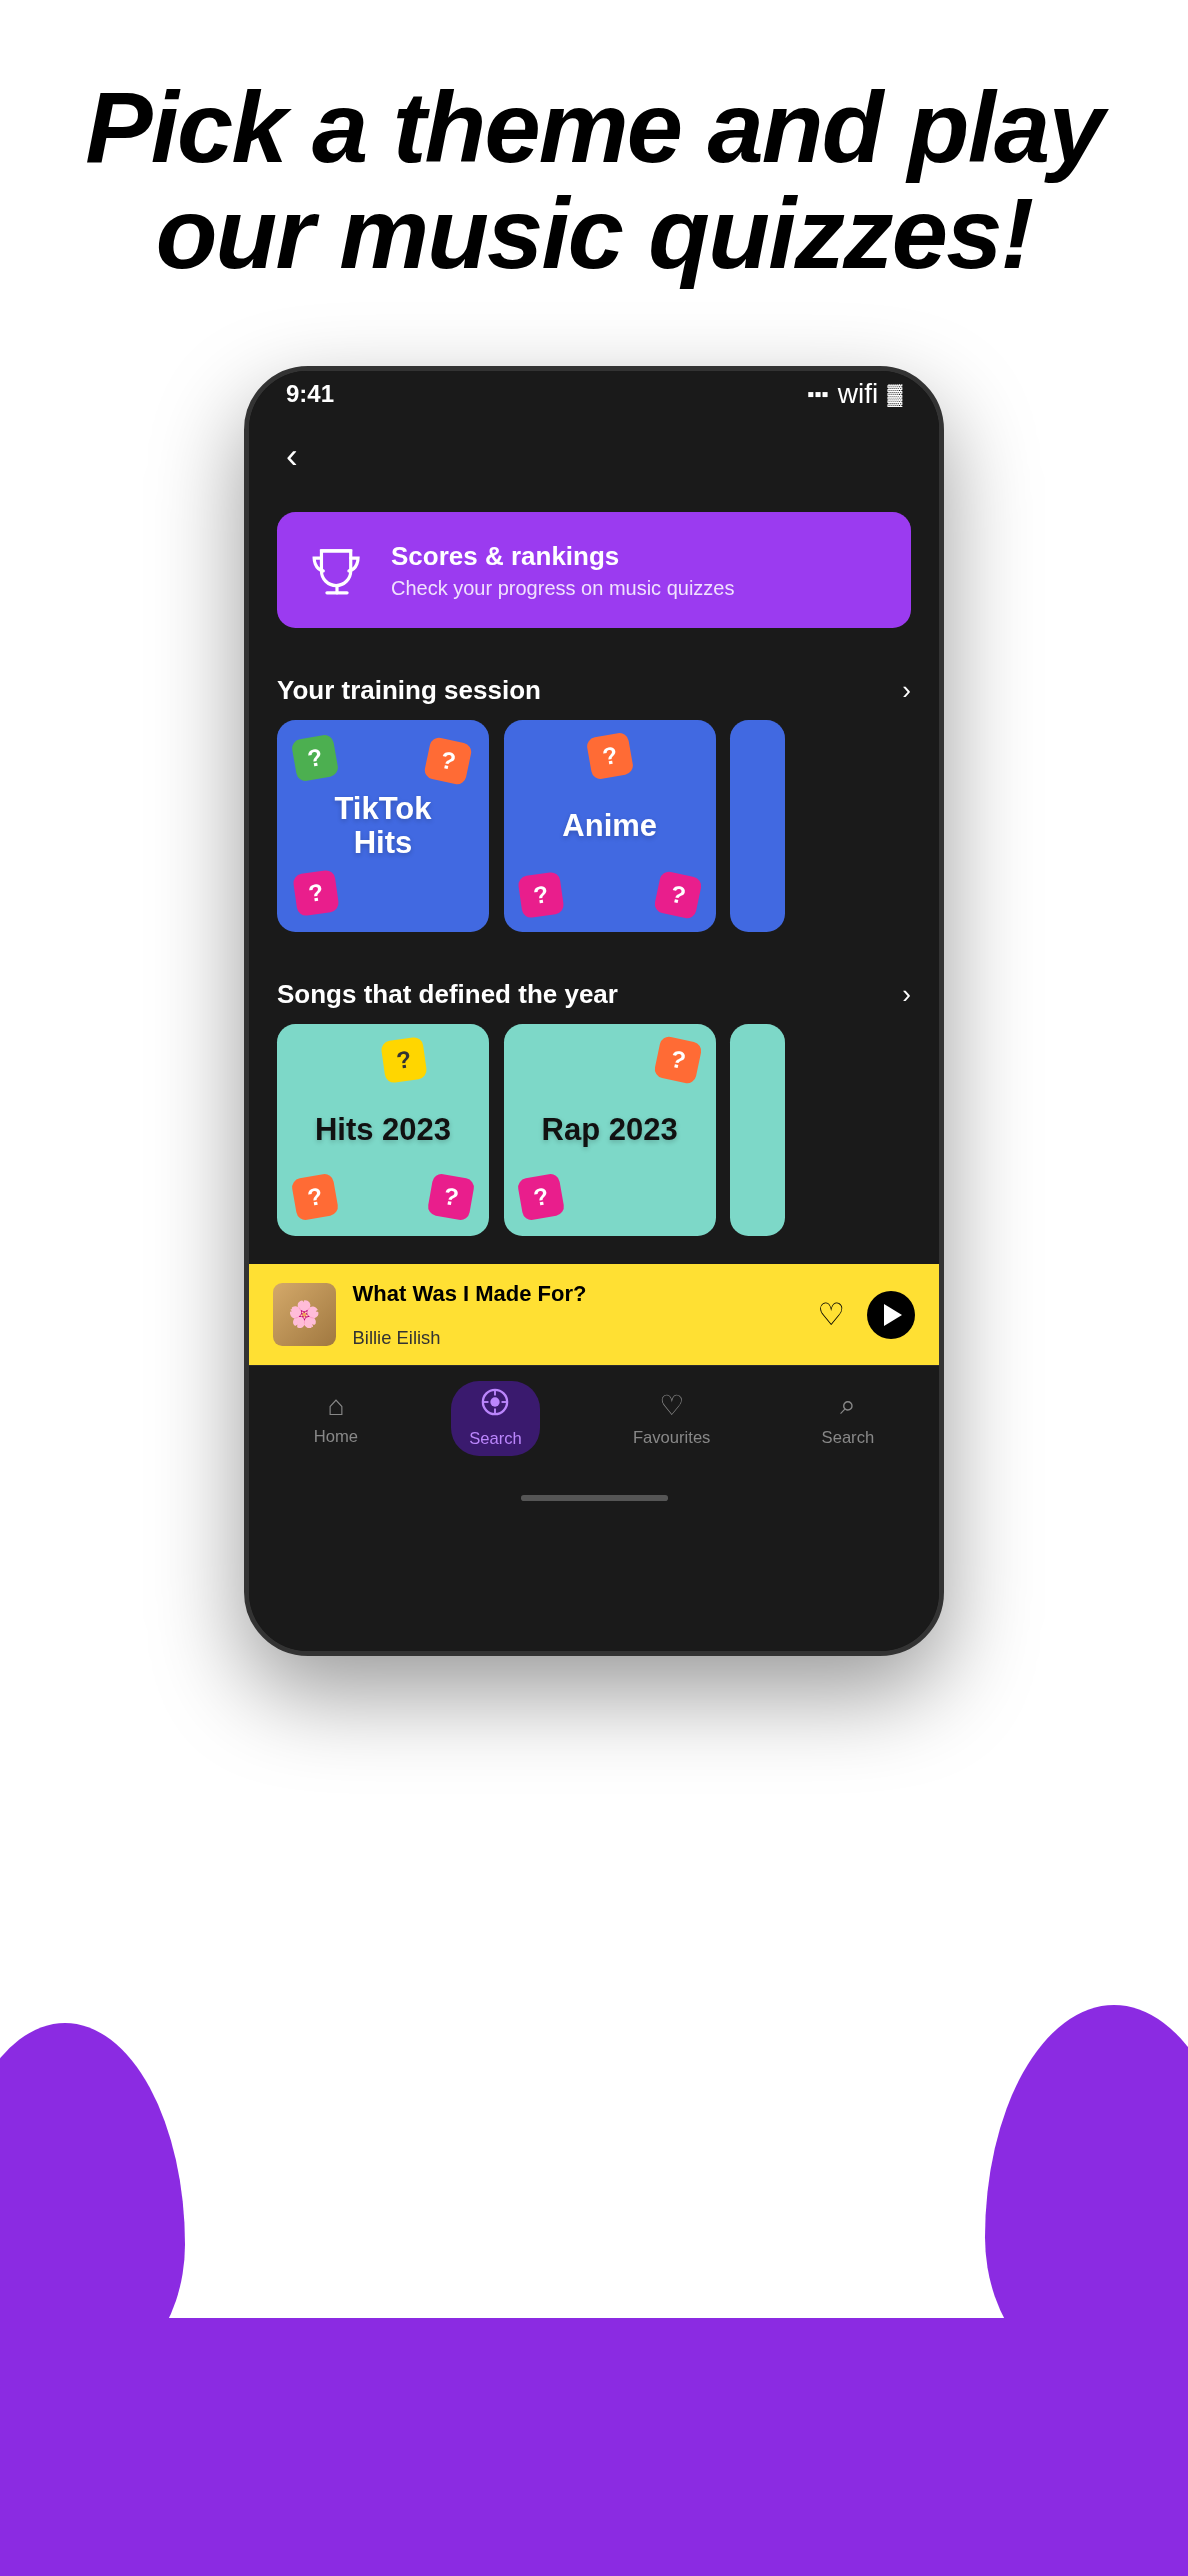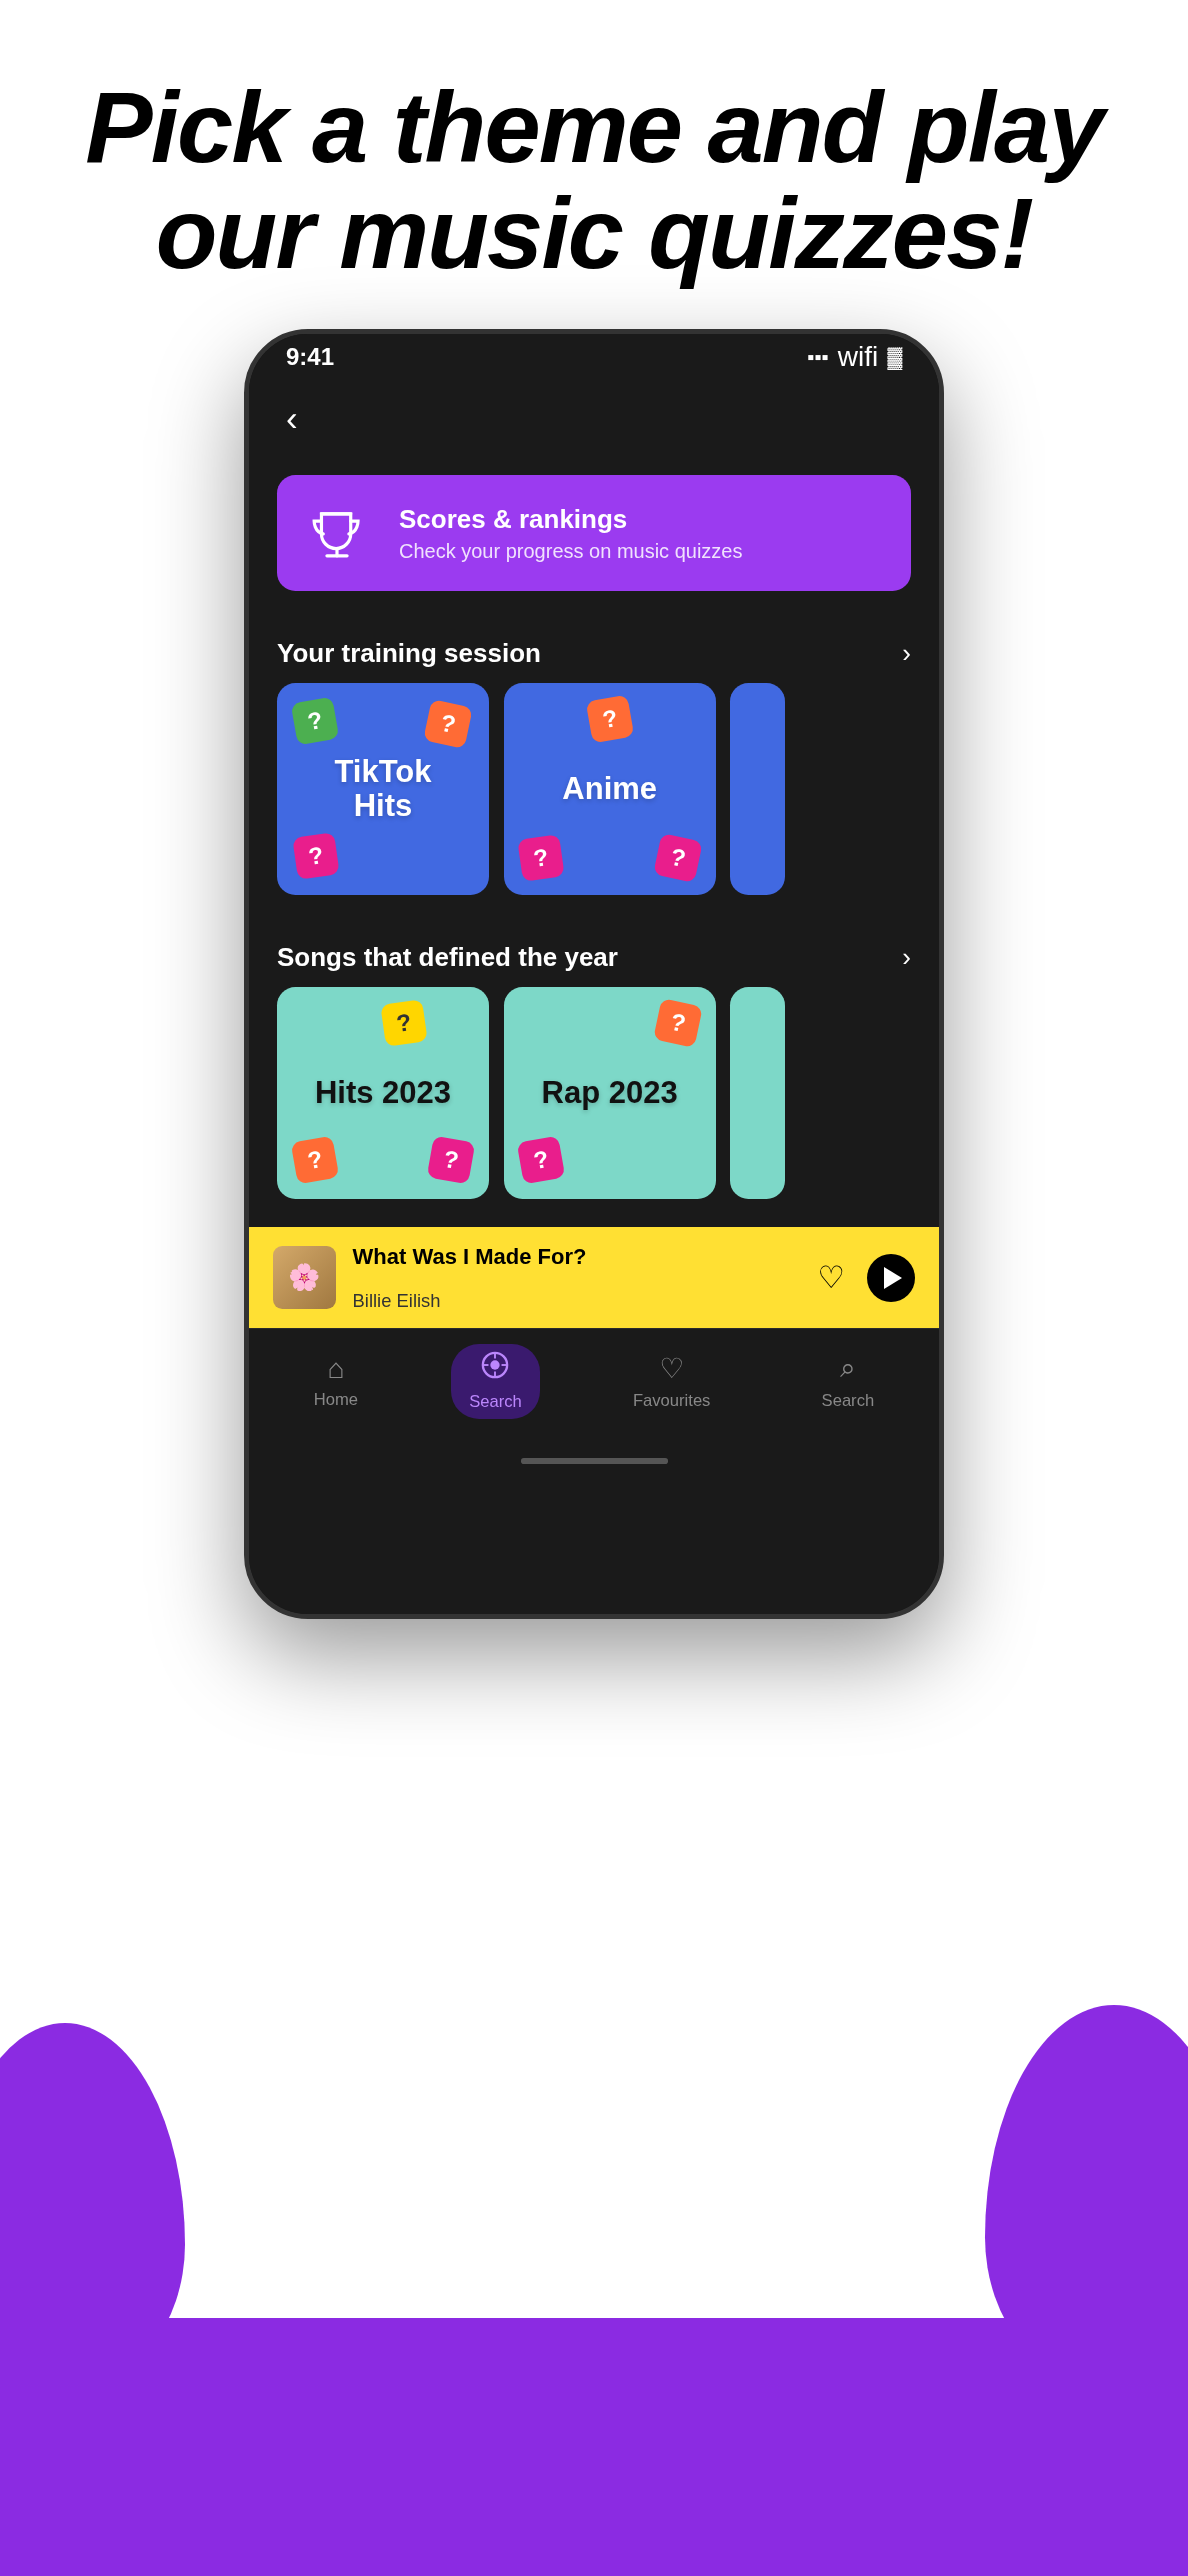--- a/index.html
+++ b/index.html
@@ -51,21 +51,21 @@
       height: 258px;
       background: #8B2BE2;
       border-radius: 0;
     }
 
     
     .headline {
       position: relative;
       z-index: 1;
       text-align: center;
-      padding: 74px 55px 43px;
+      padding: 74px 55px 80px;
       font-size: 101px;
       font-weight: 900;
       line-height: 1.05;
       color: #000000;
       font-style: italic;
       letter-spacing: -1.8px;
     }
 
     
     .phone-wrapper {
@@ -143,21 +143,21 @@
     }
 
     
     .scores-banner {
       margin: 18.4px 28px;
       background: #9B3BF0;
       border-radius: 18.4px;
       padding: 26px 28px;
       display: flex;
       align-items: center;
-      gap: 30px;
+      gap: 22px;
       cursor: pointer;
     }
 
     .trophy-icon {
       width: 64px;
       height: 64px;
       flex-shrink: 0;
     }
 
     .scores-text {

